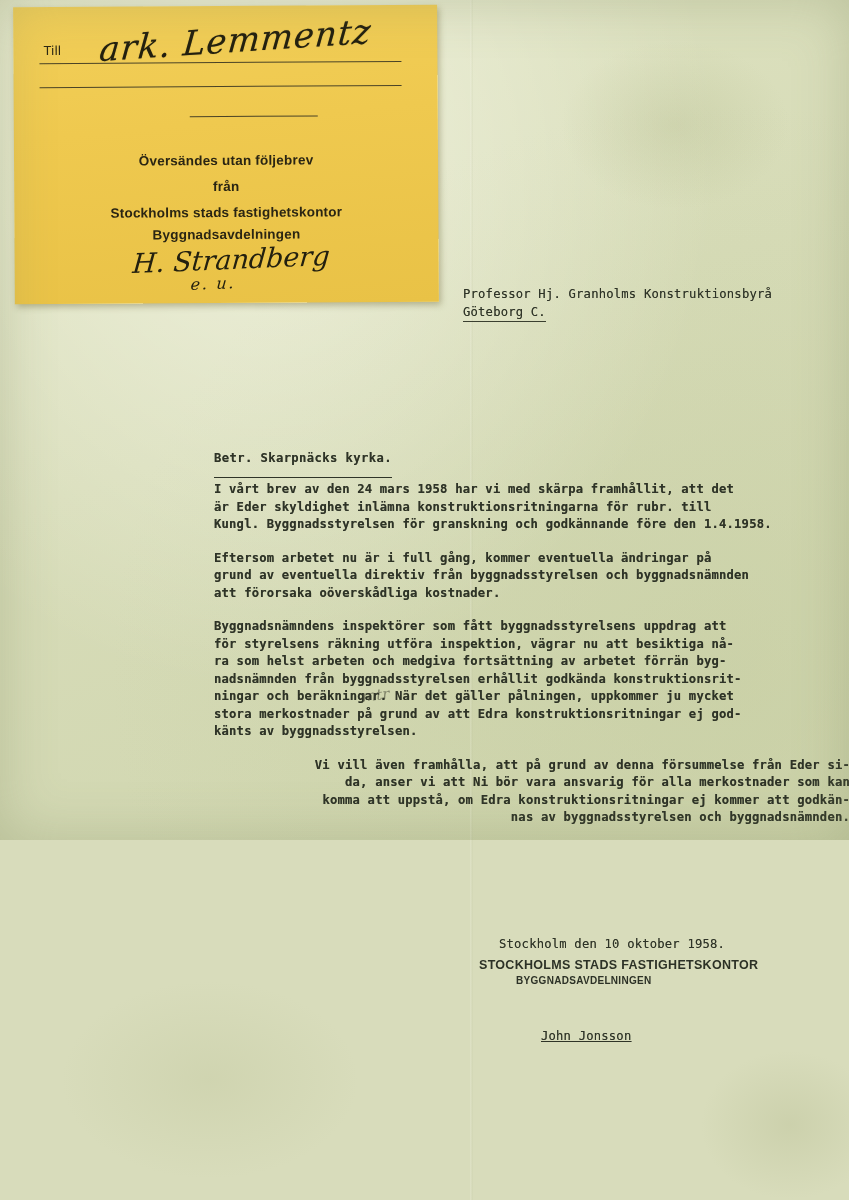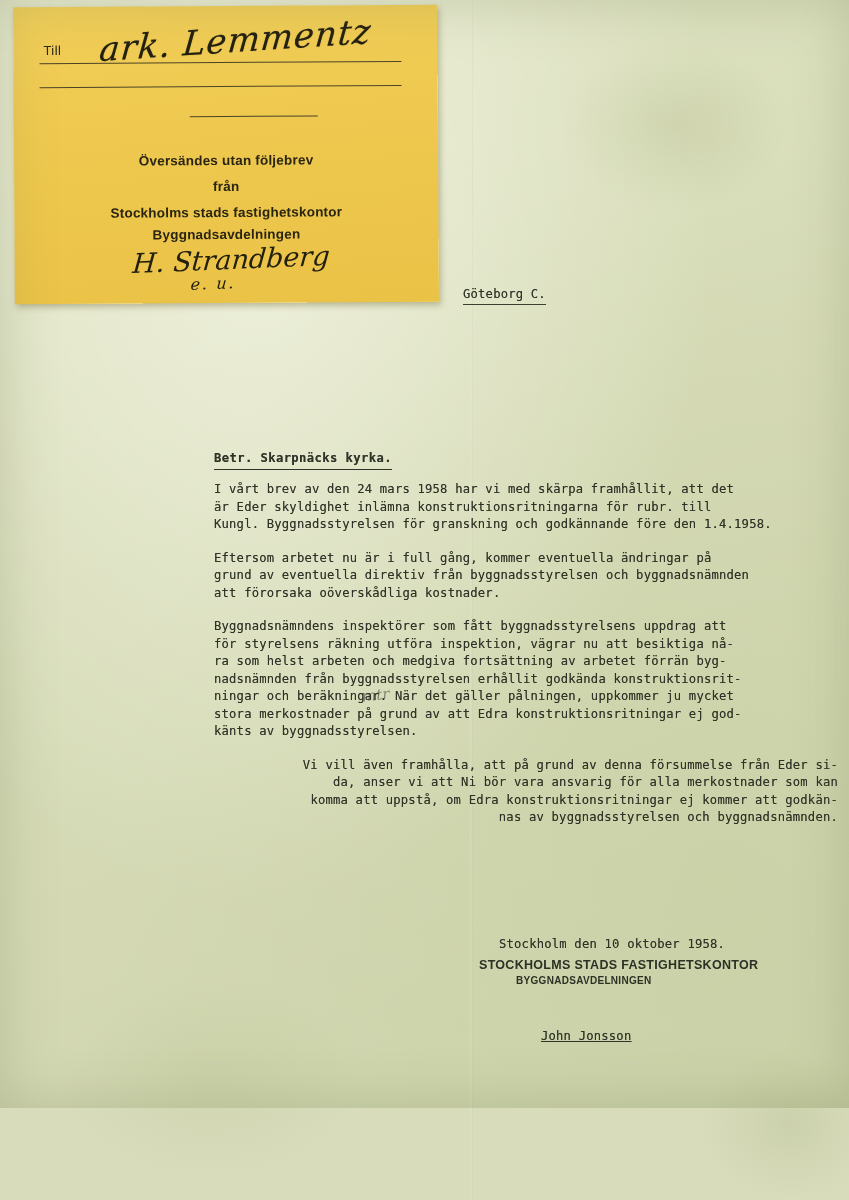--- a/index.html
+++ b/index.html
@@ -11,21 +11,21 @@
     height: 1200px;
     overflow: hidden;
     font-family: "DejaVu Sans Mono", monospace;
     background: #d8dcbb;
   }
 
   
   #page {
     position: relative;
     width: 849px;
-    height: 1108px;
+    height: 840px;
     background:
       radial-gradient(ellipse at 30% 18%, rgba(255,255,245,0.55) 0%, rgba(255,255,245,0.0) 55%),
       radial-gradient(ellipse at 85% 80%, rgba(190,198,150,0.35) 0%, rgba(190,198,150,0) 60%),
       linear-gradient(160deg, #dfe3c2 0%, #d7dcb8 45%, #cfd5ae 100%);
   }
   #paper-edge {
     position: absolute;
     inset: 0;
     box-shadow: inset 0 0 55px rgba(120,128,85,0.30);
     pointer-events: none;
@@ -142,33 +142,34 @@
   }
   #addressee div { white-space: pre; }
   .underline-thin { border-bottom: 1px solid #3a3f30; display: inline-block; }
 
   #subject {
     position: absolute;
     left: 214px;
     top: 450px;
     font-weight: bold;
     border-bottom: 1.5px solid #2f3428;
-    padding-bottom: 1px;
+    padding-bottom: 9px;
     letter-spacing: .4px;
   }
 
   #body {
     position: absolute;
     left: 214px;
     top: 481px;
     width: 636px;
   }
   #body p {
-    margin: 0 12px 16px 0;
+    margin: 0 0 16px 0;
     white-space: pre-wrap;
+    font-weight: bold;
   }
   #body p:last-child { margin-bottom: 0; text-align: right; }
 
   #closing-date {
     position: absolute;
     left: 463px;
     top: 936px;
     margin-left: 36px;
   }
   #org-line1 {
@@ -243,20 +244,21 @@
       <div class="slip-center" id="slip-c2">från</div>
       <div class="slip-center" id="slip-c3">Stockholms stads fastighetskontor</div>
       <div class="slip-center" id="slip-c4">Byggnadsavdelningen</div>
 
       <span class="hand-sign">H. Strandberg</span>
       <span class="hand-sign-sub">e. u.</span>
     </div>
   </div>
 
   <div id="addressee" class="tw">
+    <div>Professor Hj. Granholms Konstruktionsbyrå</div>
     <div><span class="underline-thin">Göteborg C.</span></div>
   </div>
 
   <div id="subject" class="tw">Betr. Skarpnäcks kyrka.</div>
 
   <div id="body" class="tw">
     <p>I vårt brev av den 24 mars 1958 har vi med skärpa framhållit, att det
 är Eder skyldighet inlämna konstruktionsritningarna för rubr. till
 Kungl. Byggnadsstyrelsen för granskning och godkännande före den 1.4.1958.</p>
     <p>Eftersom arbetet nu är i full gång, kommer eventuella ändringar på

